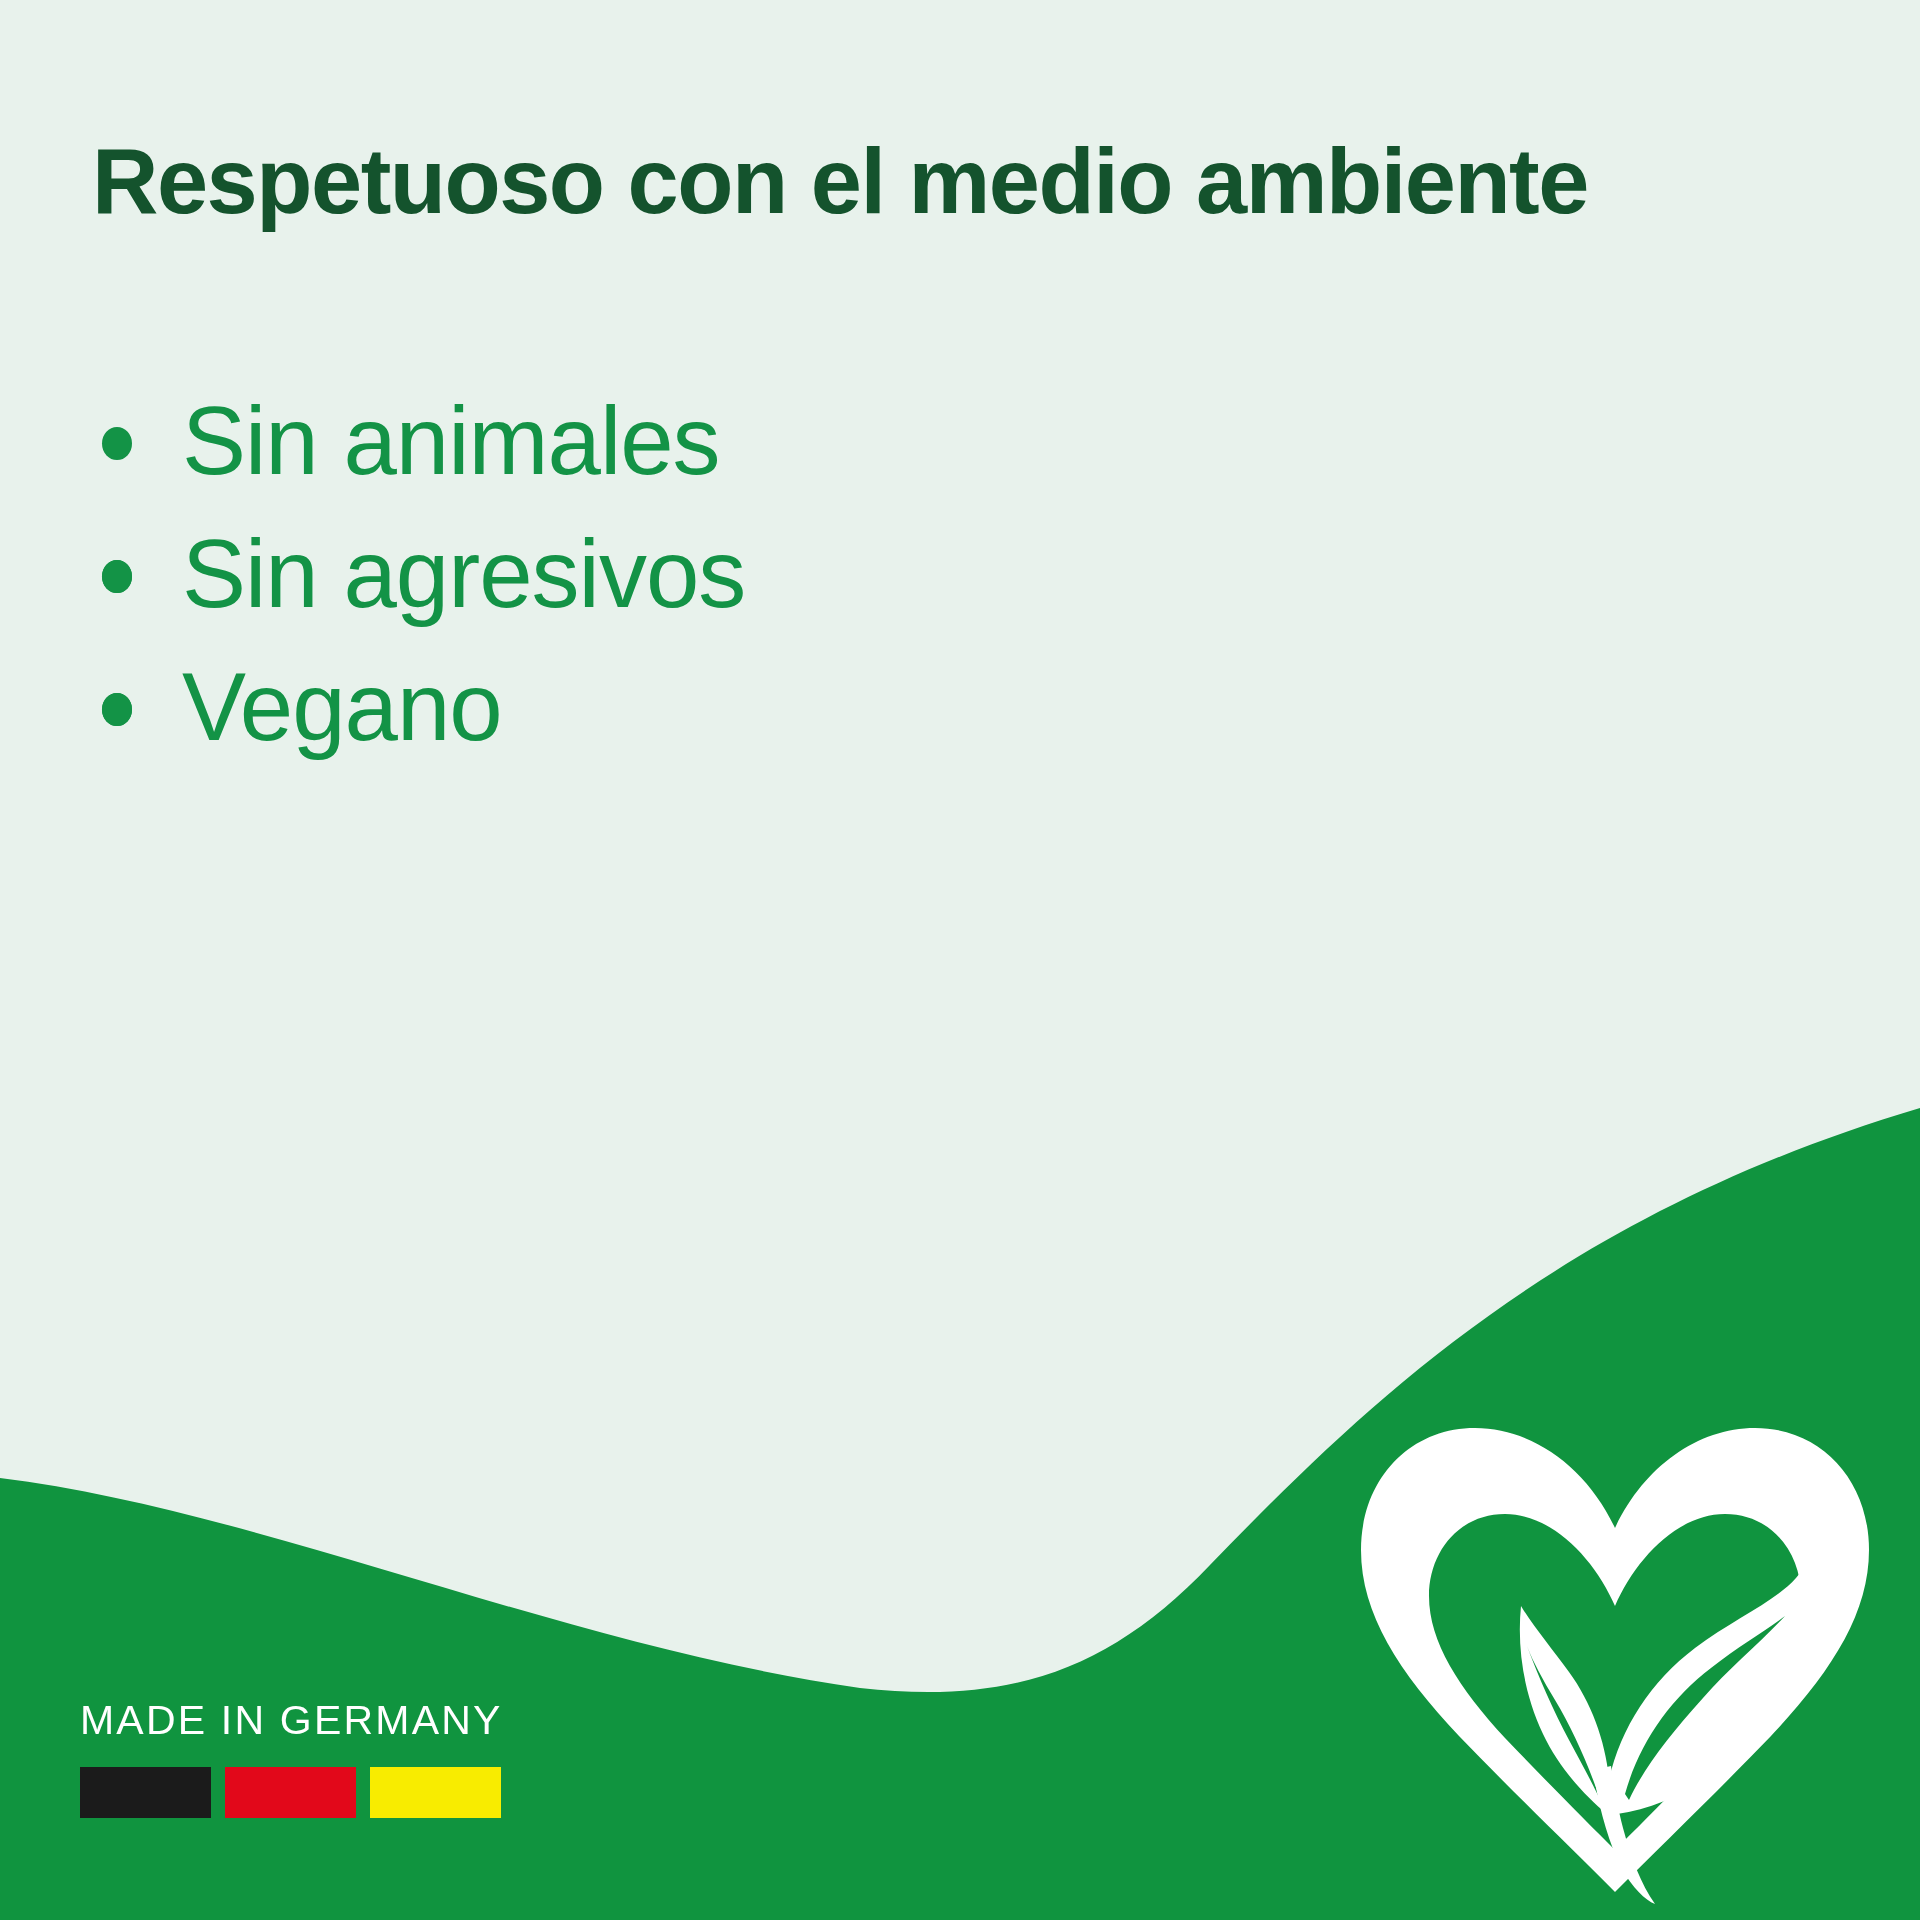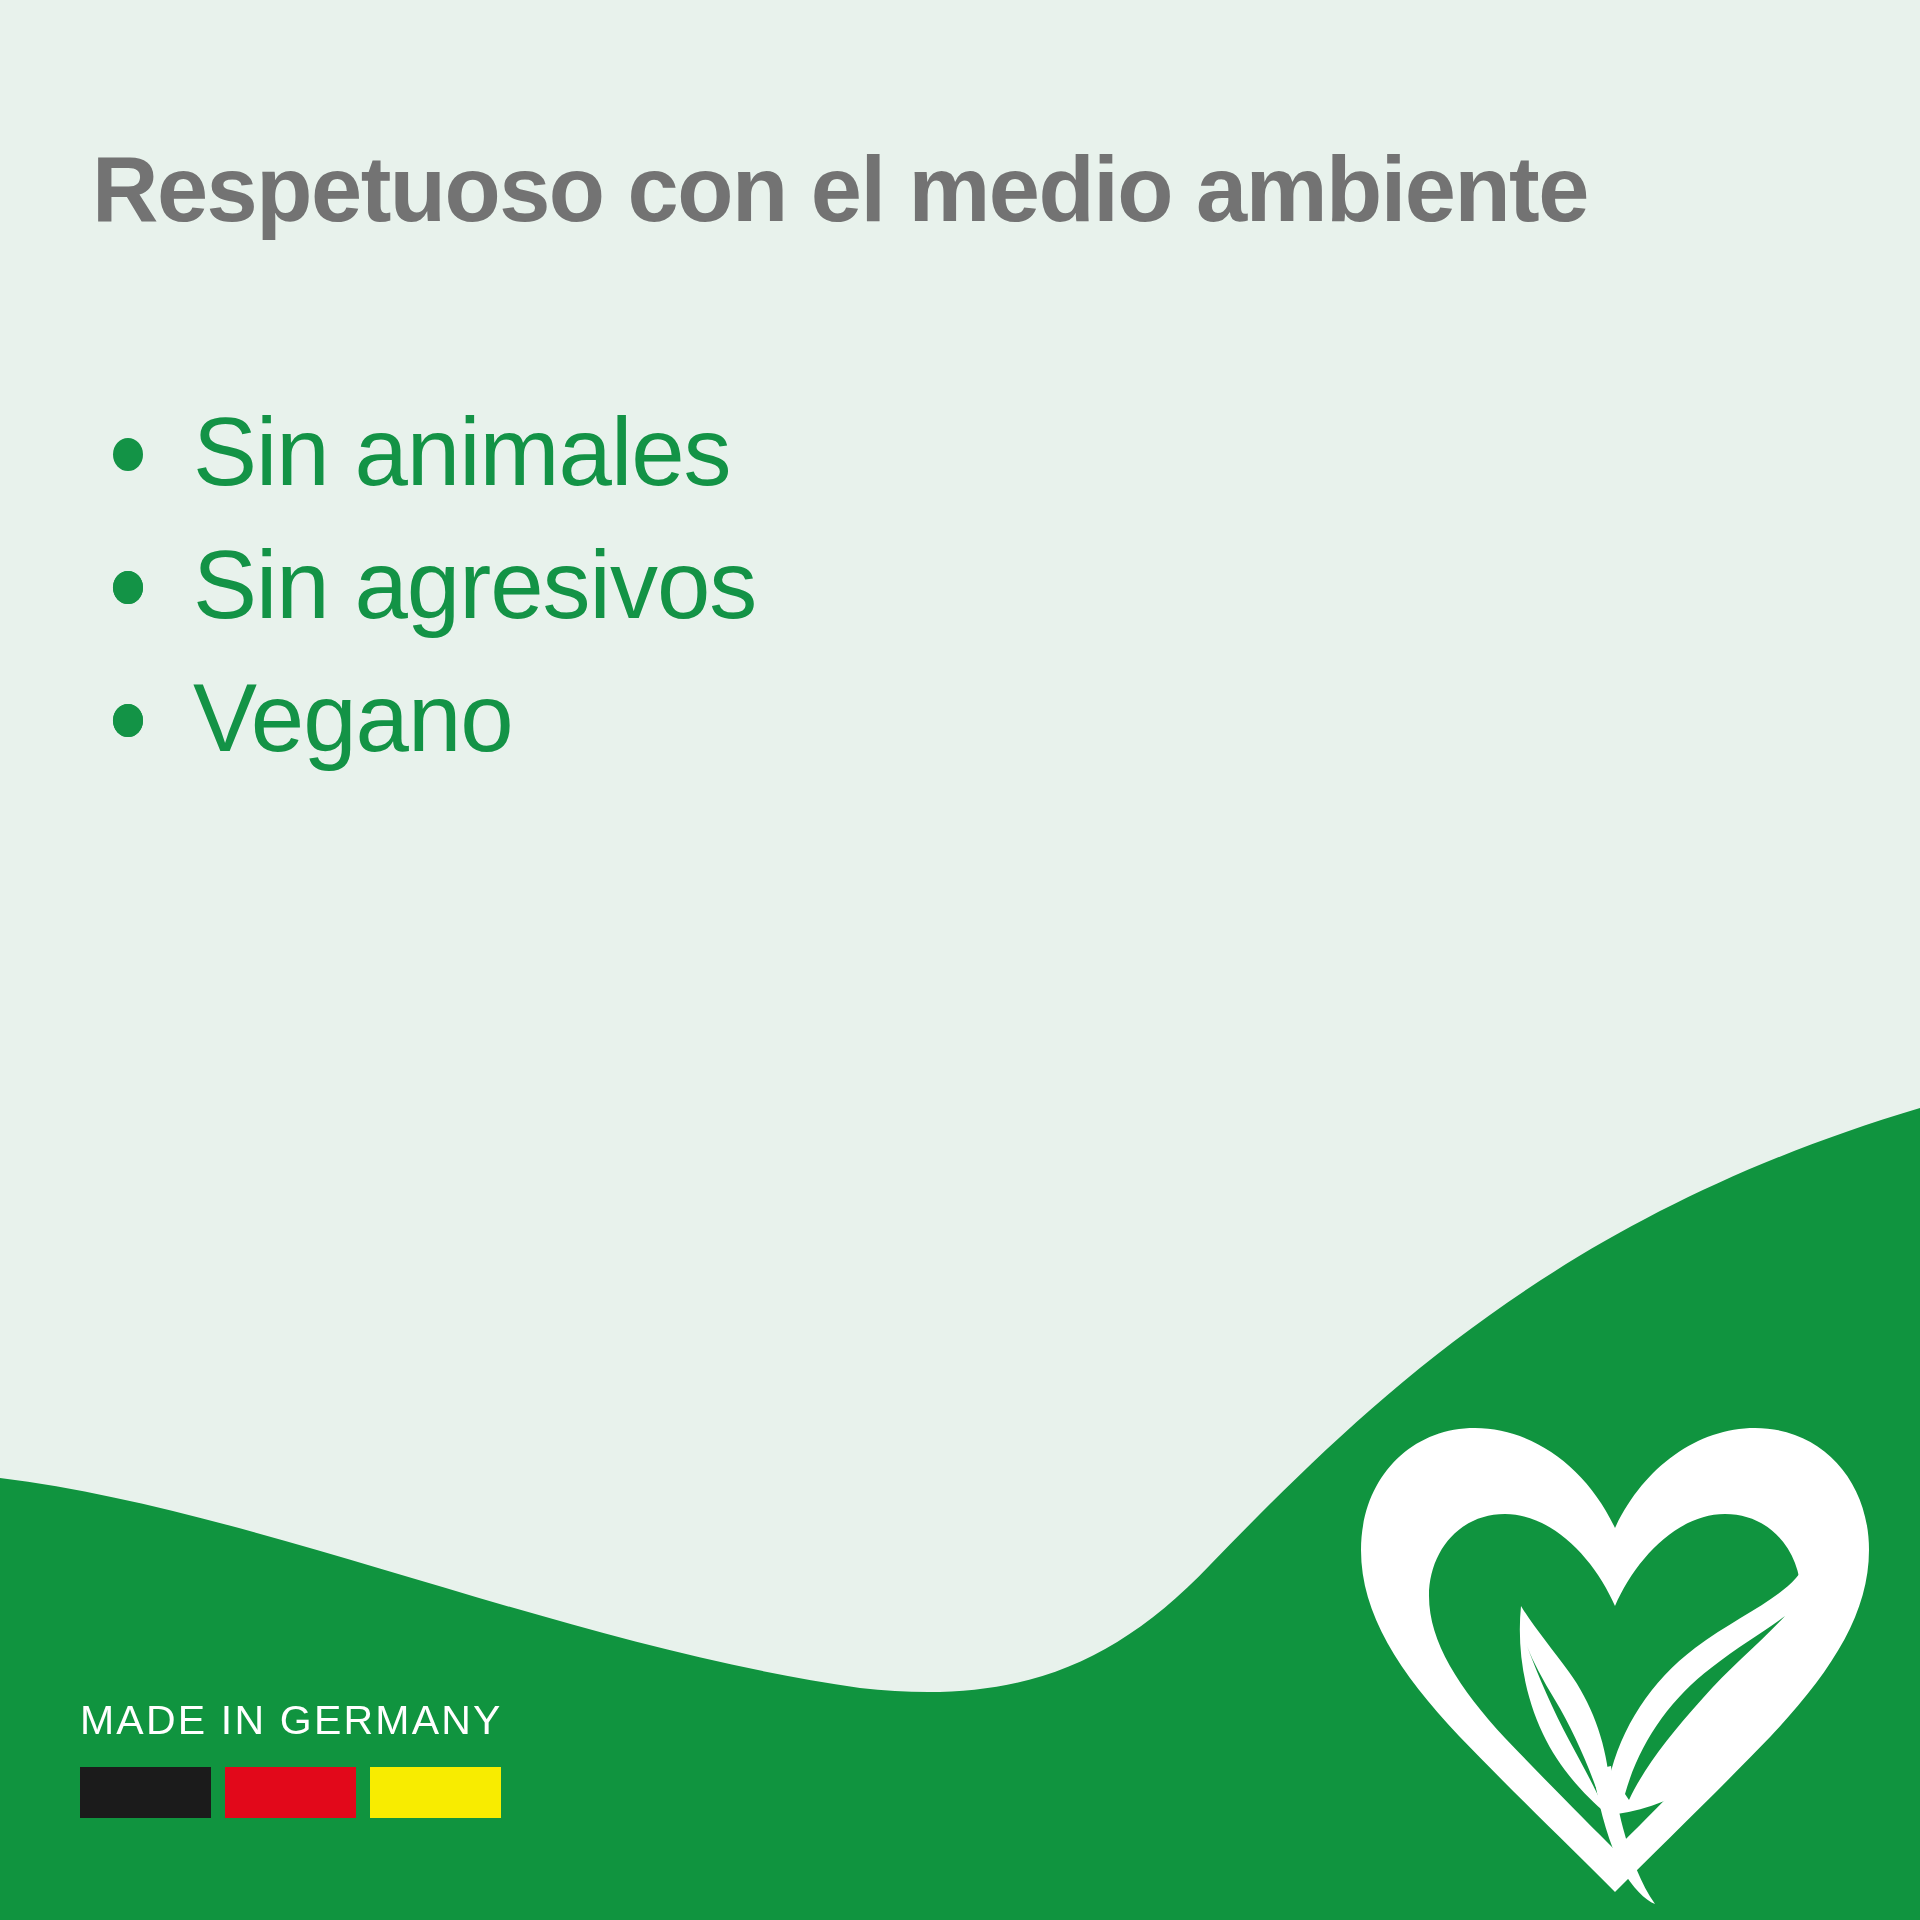--- a/index.html
+++ b/index.html
@@ -24,38 +24,38 @@
     top: 0;
     width: 1920px;
     height: 1920px;
     display: block;
   }
 
   
   #title {
     position: absolute;
     left: 92px;
-    top: 78px;
+    top: 70px;
     width: 1760px;
     font-size: 92px;
     font-weight: 700;
     line-height: 1.08;
     letter-spacing: -1.5px;
-    color: #737373;
+    color: #14532d;
     white-space: nowrap;
   }
 
   
   #benefit-list {
     position: absolute;
     left: 92px;
     top: 378px;
     width: 1640px;
     list-style: none;
-    margin: 16px;
+    margin: 5px;
     padding: 0;
   }
   #benefit-list li {
     position: relative;
     padding-left: 85px;
     margin: 0 0 18px 0;
     font-size: 96px;
     font-weight: 400;
     line-height: 1.20;
     letter-spacing: -1px;

